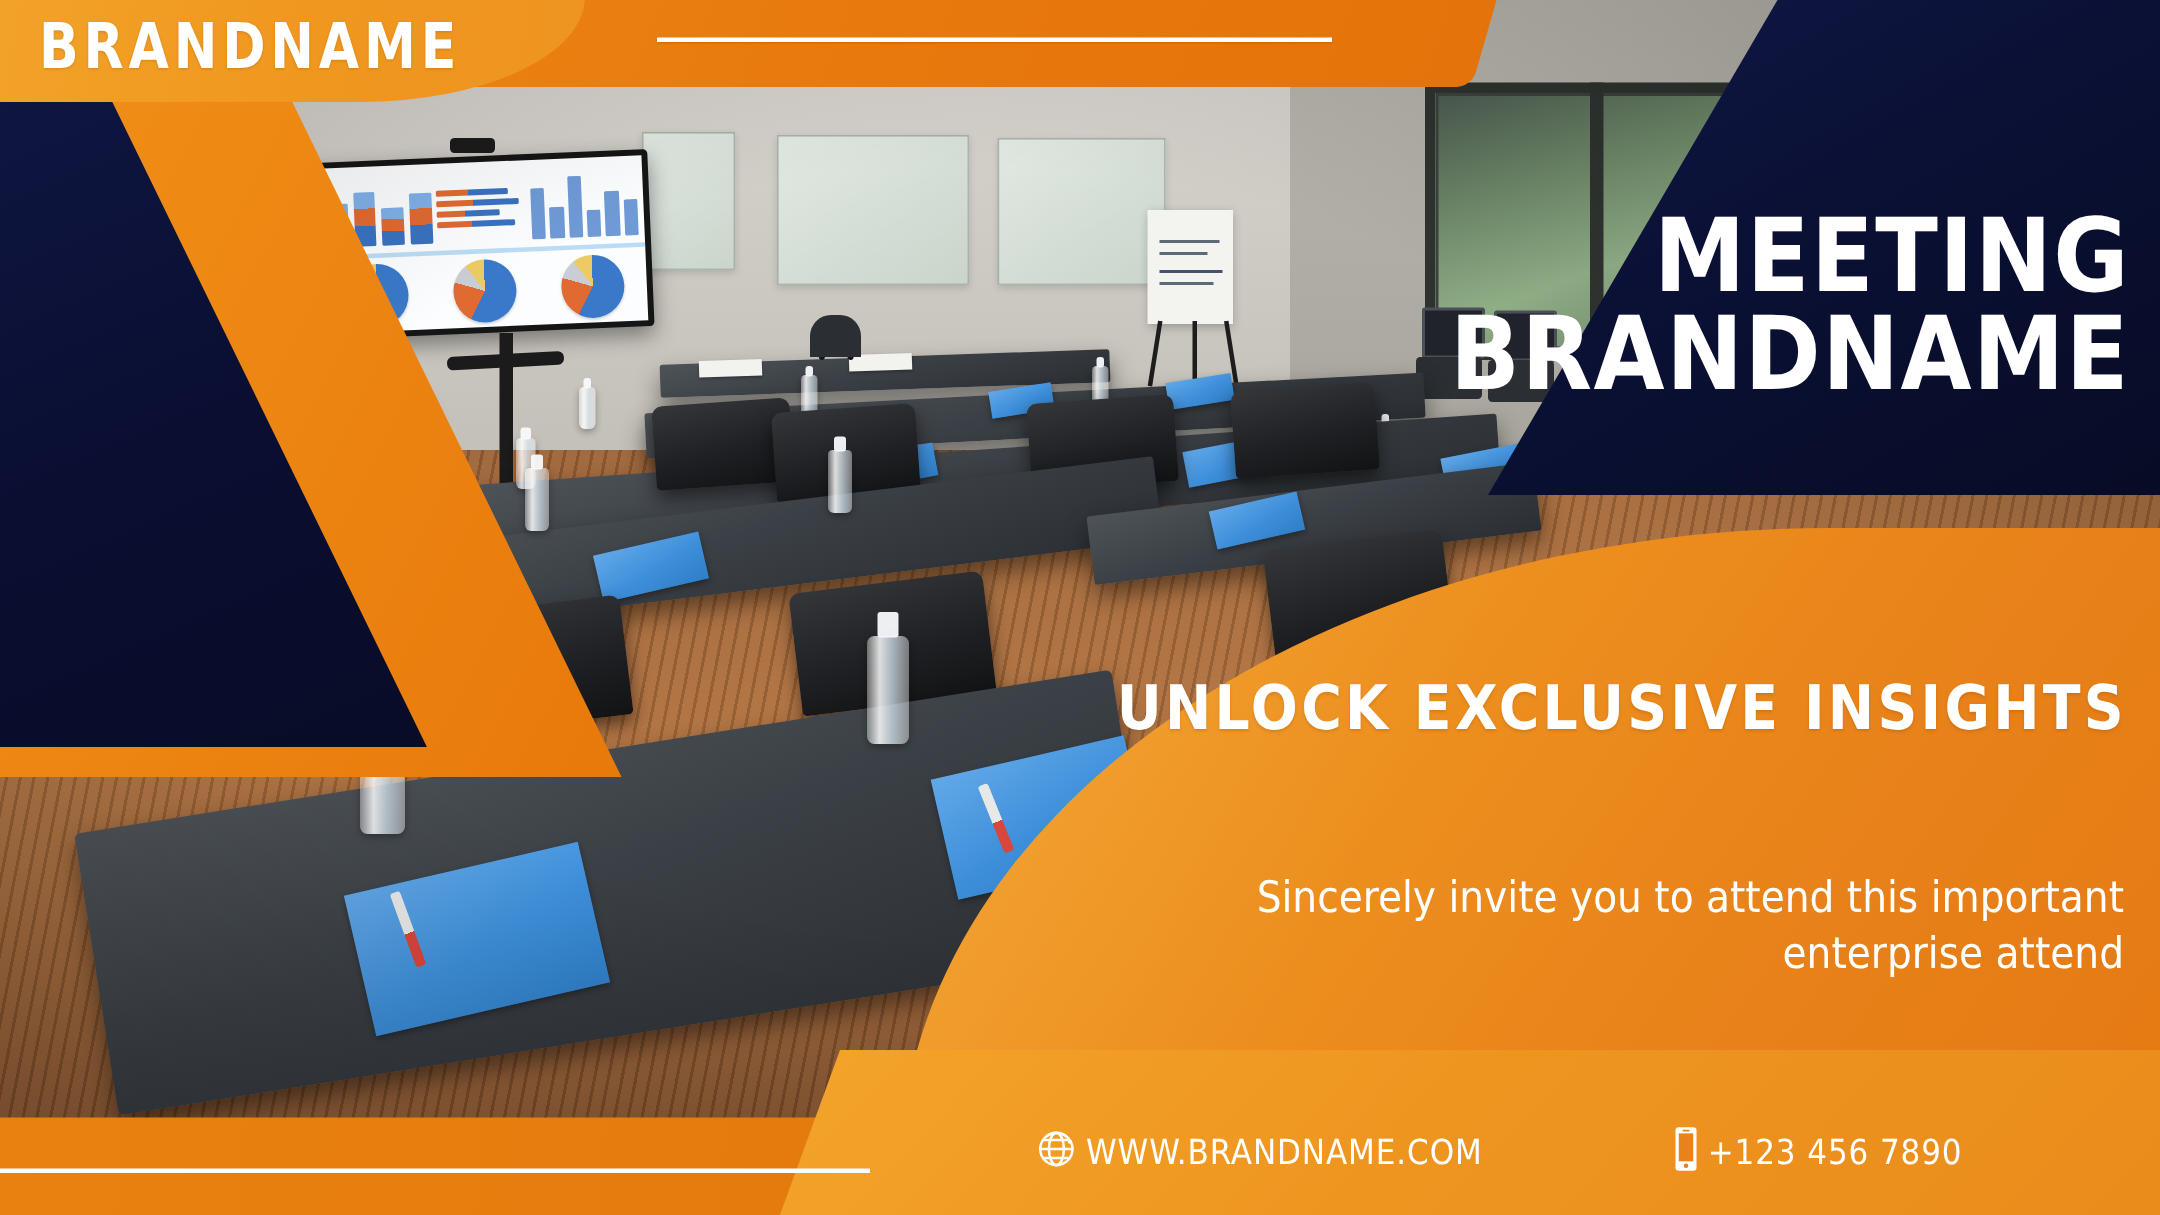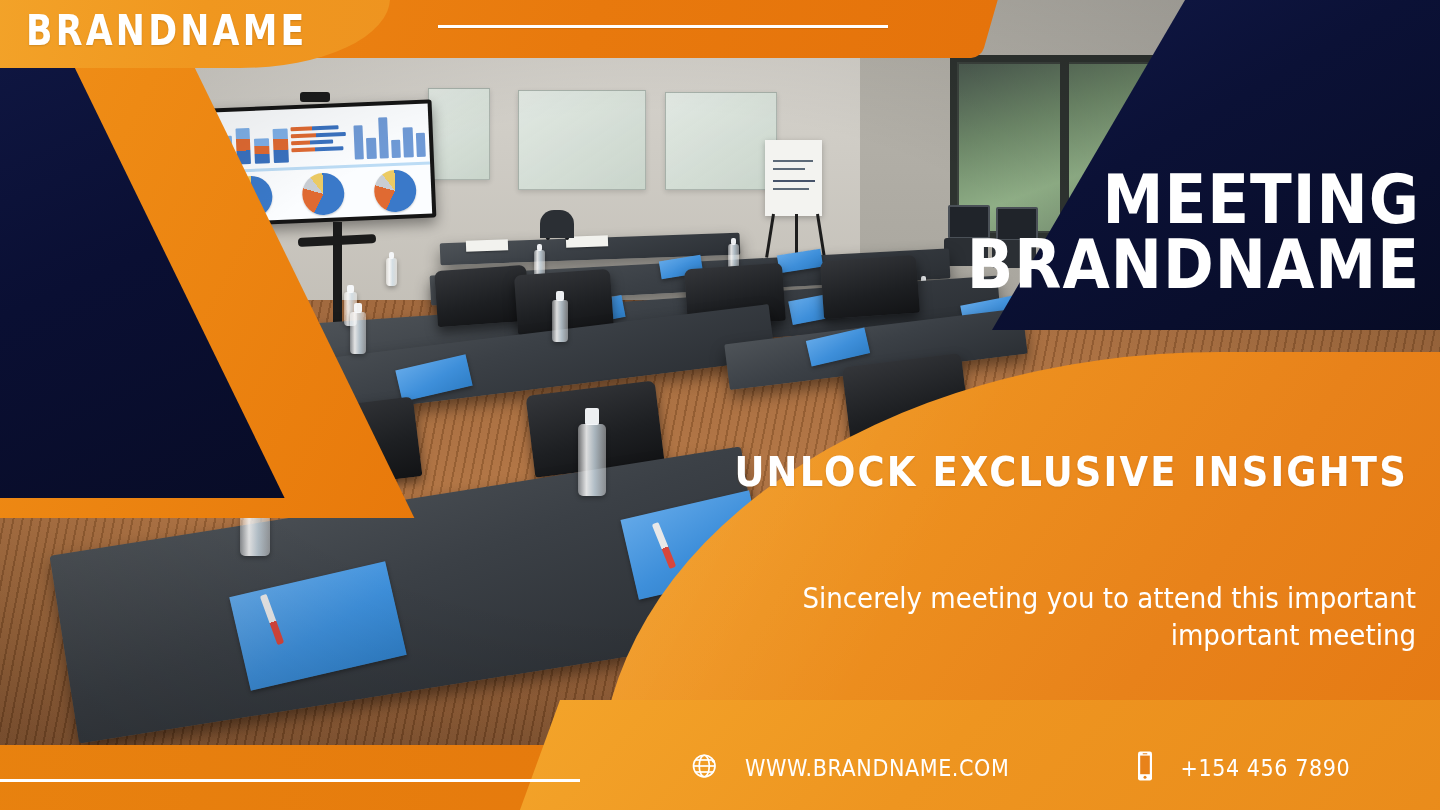--- a/index.html
+++ b/index.html
@@ -213,42 +213,42 @@
     z-index:7;
   }
   .footer-line {
     left:0; top:779px; width:580px; height:3px; background:#ffffff; z-index:9;
   }
 
   
   .title {
     right:20px; top:140px; z-index:10; text-align:right; color:#fff;
     font-family:"Liberation Sans Narrow","DejaVu Sans Condensed","Liberation Sans",sans-serif;
-    font-weight:700; font-size:68px; line-height:0.95; letter-spacing:1px;margin-top:28px;
+    font-weight:700; font-size:68px; line-height:0.95; letter-spacing:1px;
   }
   .title div { transform:scaleX(1.0); transform-origin:right; }
 
   .headline {
-    right:32px; top:446px; z-index:10; text-align:right; color:#fff;
+    right:22px; top:446px; z-index:10; text-align:right; color:#fff;
     font-family:"Liberation Sans Narrow","DejaVu Sans Condensed","Liberation Sans",sans-serif;
     font-weight:700; font-size:41px; line-height:1.28; letter-spacing:2.2px;
     text-shadow:0 1px 2px rgba(140,70,0,0.25);
   }
 
   .subtext {
     right:24px; top:580px; width:660px; z-index:10; text-align:right; color:#fff;
     font-family:"Liberation Sans Narrow","DejaVu Sans Condensed","Liberation Sans",sans-serif;
     font-size:29px; line-height:1.26; font-weight:400;
   }
 
   .contact {
     left:690px; top:750px; z-index:10; display:flex; align-items:center; gap:126px;
     color:#fff;
   }
-  .contact-item { display:flex; align-items:center; gap:25px; }
+  .contact-item { display:flex; align-items:center; gap:4px; }
   .contact-item span.txt {
     font-family:"Liberation Sans Narrow","DejaVu Sans Condensed","Liberation Sans",sans-serif;
     font-size:23px; letter-spacing:0.6px; white-space:nowrap;
   }
   .ico { display:block; }
 </style>
 </head>
 <body>
 
 <div id="poster">
@@ -396,22 +396,22 @@
   <div class="ov title">
     <div>MEETING</div>
     <div>BRANDNAME</div>
   </div>
 
   <div class="ov headline">
     <div>UNLOCK EXCLUSIVE INSIGHTS</div>
   </div>
 
   <div class="ov subtext">
-    <div>Sincerely meeting you to attend this important</div>
-    <div>important meeting</div>
+    <div>Sincerely invite you to attend this important</div>
+    <div>enterprise attend</div>
   </div>
 
   <div class="ov contact">
     <div class="contact-item">
       <span class="ico">
         <svg width="30" height="30" viewBox="0 0 24 24" fill="none" stroke="#ffffff" stroke-width="1.35">
           <circle cx="11.4" cy="12" r="8.6"></circle>
           <ellipse cx="11.4" cy="12" rx="4" ry="8.6"></ellipse>
           <line x1="2.8" y1="12" x2="20" y2="12"></line>
           <line x1="4.3" y1="7.2" x2="18.5" y2="7.2"></line>
@@ -424,17 +424,17 @@
 
     <div class="contact-item">
       <span class="ico">
         <svg width="20" height="32" viewBox="0 0 20 32">
           <rect x="3" y="1.5" width="14" height="29" rx="2.2" fill="#ffffff"></rect>
           <rect x="5.2" y="5.6" width="9.6" height="18.6" fill="#E8821A"></rect>
           <rect x="7.6" y="3.2" width="4.8" height="1.1" rx="0.55" fill="#E8821A"></rect>
           <circle cx="10" cy="27.2" r="1.5" fill="#E8821A"></circle>
         </svg>
       </span>
-      <span class="txt">+154 456 7890</span>
+      <span class="txt">+123 456 7890</span>
     </div>
   </div>
 
 </div>
 
 </body></html>

